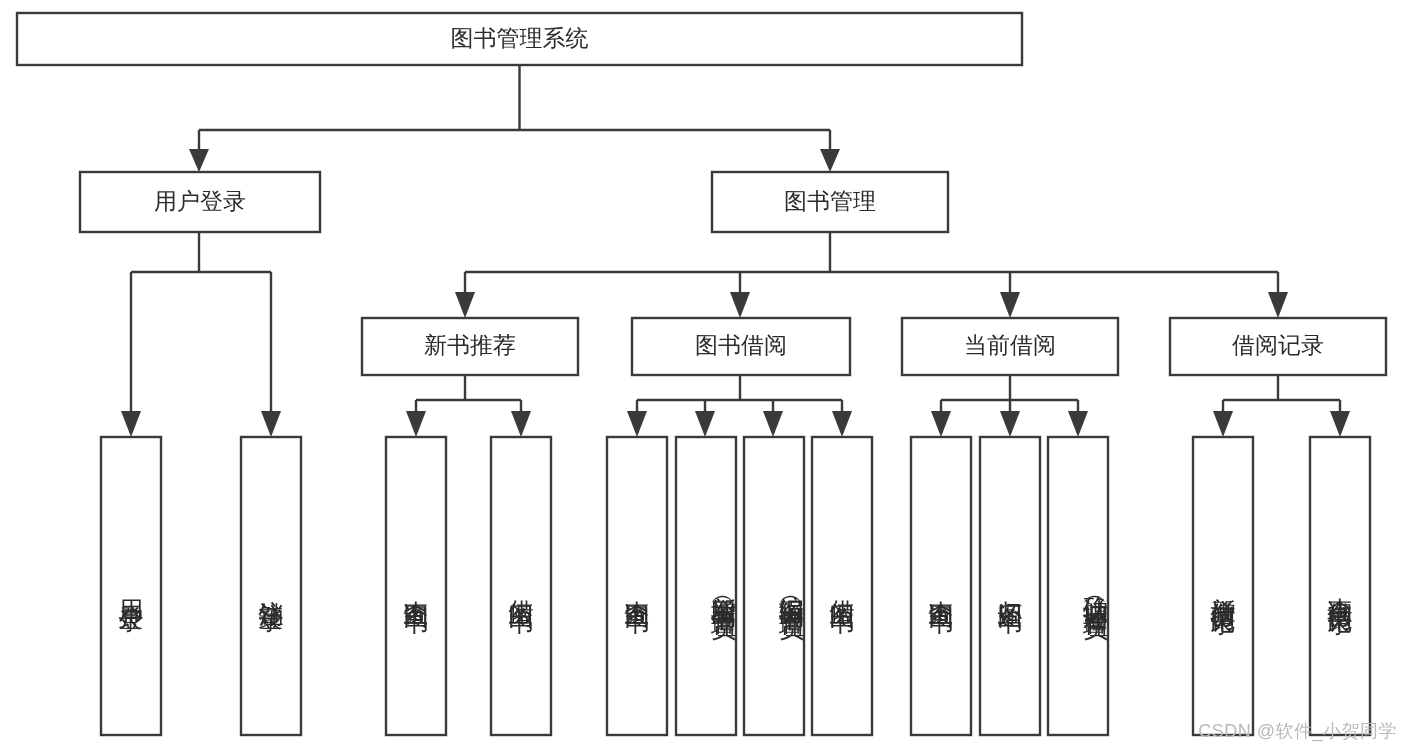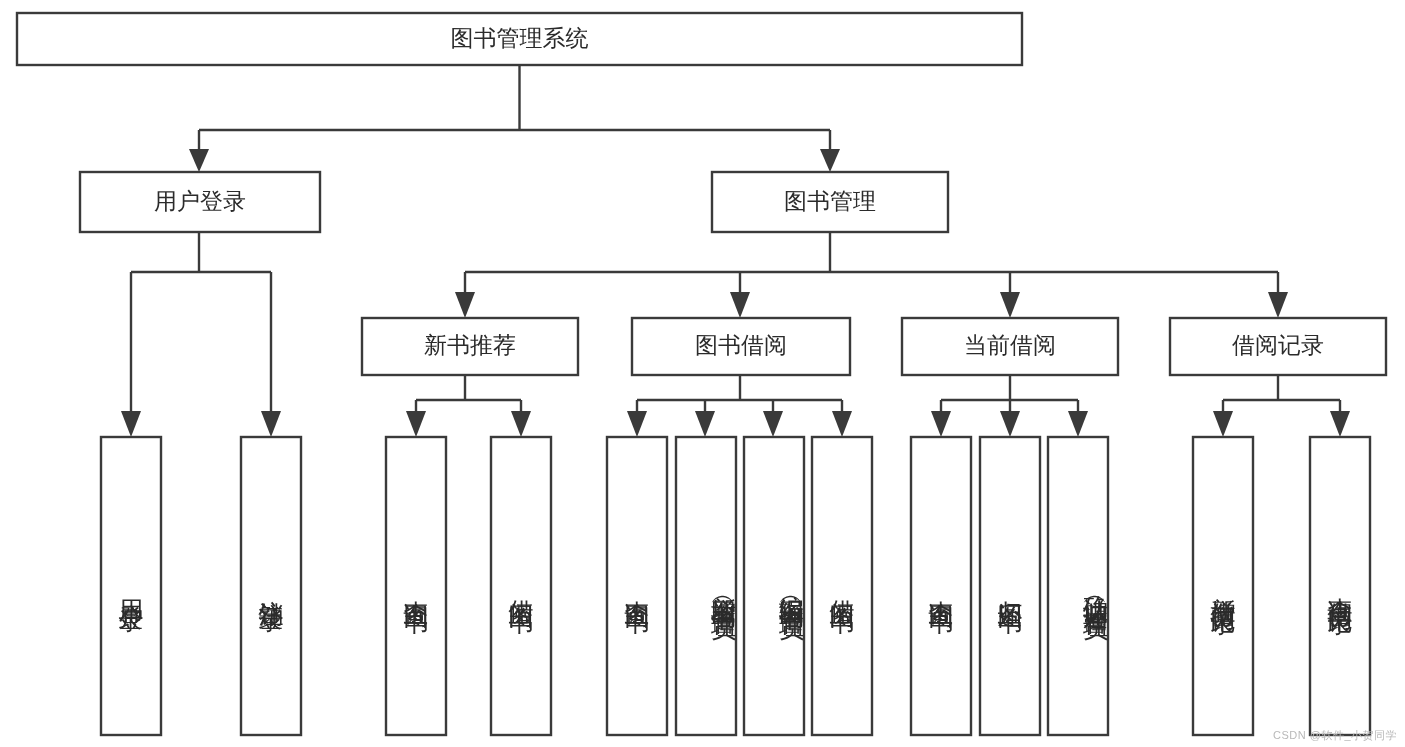--- a/index.html
+++ b/index.html
@@ -61,21 +61,21 @@
     align-items: center;
     justify-content: center;
     text-align: center;
     user-select: none;
   }
   .watermark {
     position: absolute;
     right: 8px;
     bottom: 4px;
     font-family: "Liberation Sans", "DejaVu Sans", sans-serif;
-    font-size: 11px;
+    font-size: 18px;
     color: #b9b9b9;
     white-space: nowrap;
     letter-spacing: 0.5px;
   }
 </style>
 </head>
 <body>
 
 <svg id="diagram" viewBox="0 0 1405 747">
 

